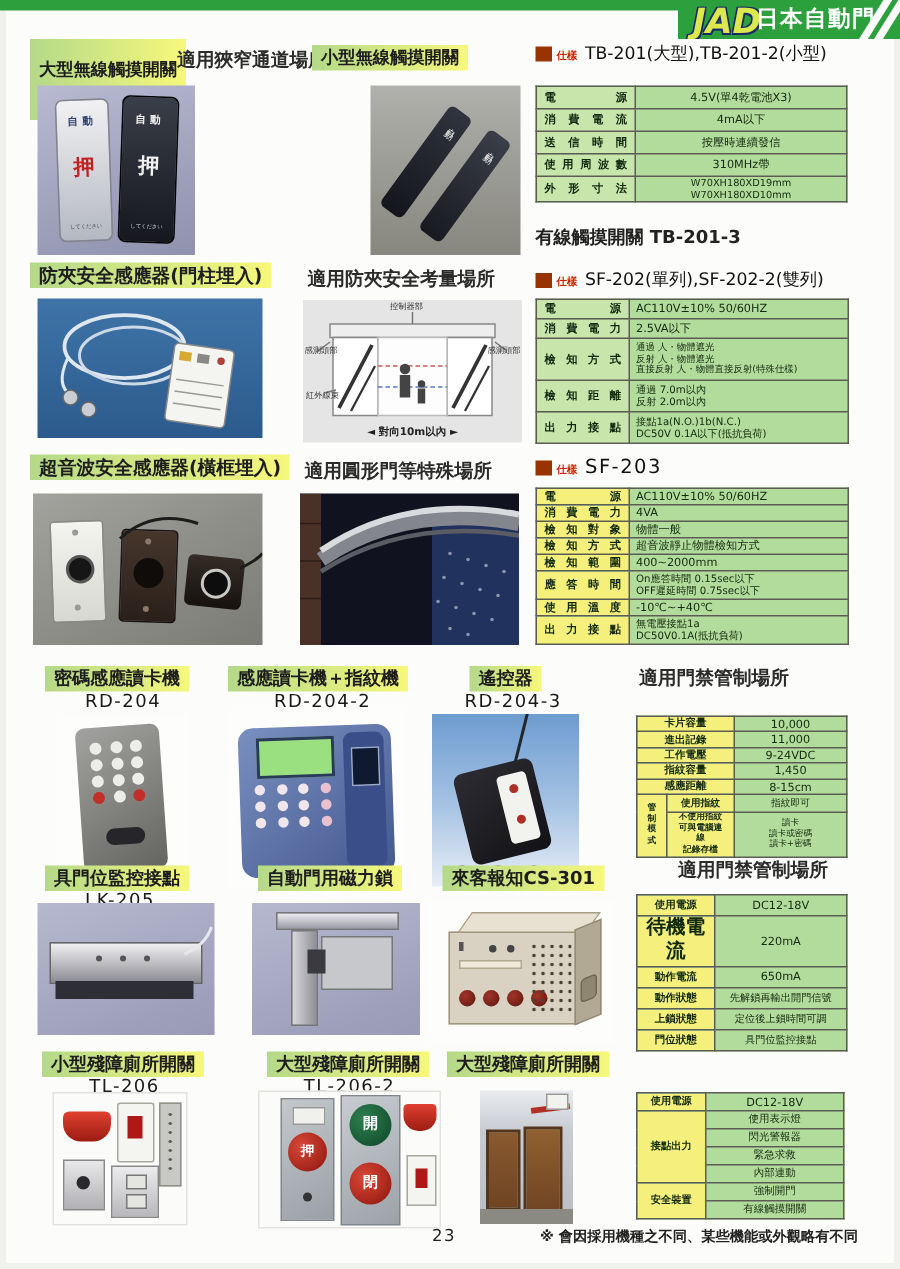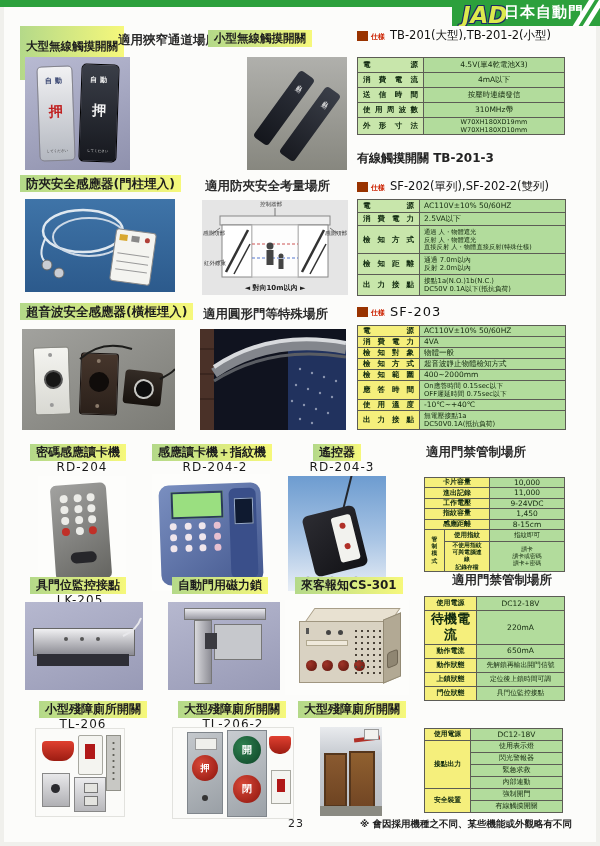--- a/index.html
+++ b/index.html
@@ -498,21 +498,21 @@
           <td class="lb" style="font-size:7px">上鎖狀態</td>
           <td class="vl" style="font-size:6.8px">定位後上鎖時間可調</td>
         </tr>
     <tr style="height:14px">
           <td class="lb" style="font-size:7px">門位狀態</td>
           <td class="vl" style="font-size:6.8px">具門位監控接點</td>
         </tr>
   </tbody>
     </table>
 
-  <div class="hl" style="left:28px;top:701px;font-size:12px;margin-left:11px;">小型殘障廁所開關</div>
+  <div class="hl" style="left:28px;top:701px;font-size:12px;">小型殘障廁所開關</div>
   <div class="model" style="left:28px;top:717px;width:110px;">TL-206</div>
   <div class="hl" style="left:178px;top:701px;font-size:12px;">大型殘障廁所開關</div>
   <div class="model" style="left:178px;top:717px;width:110px;">TL-206-2</div>
   <div class="hl" style="left:298px;top:701px;font-size:12px;">大型殘障廁所開關</div>
 
   <div class="photo" style="left:35px;top:728px;width:88px;height:87px;background:#fbfbf9;border:1px solid #e2e2de;">
     <div class="abs" style="left:6px;top:12px;width:32px;height:20px;background:linear-gradient(#e04030,#9c1c12);border-radius:4px 4px 12px 12px;"></div>
     <div class="abs" style="left:42px;top:6px;width:23px;height:38px;background:#f4f4f0;border:1px solid #a8a8a0;border-radius:2px;">
       <i style="position:absolute;left:6px;top:8px;width:10px;height:15px;background:#b01818;"></i>
     </div>

